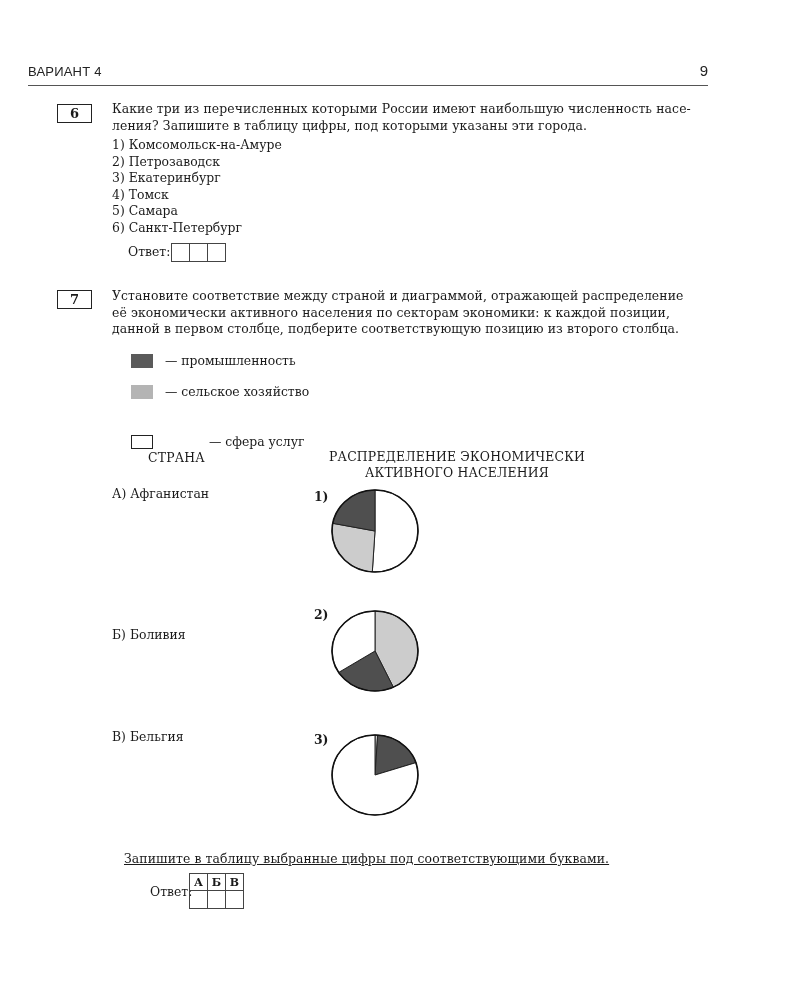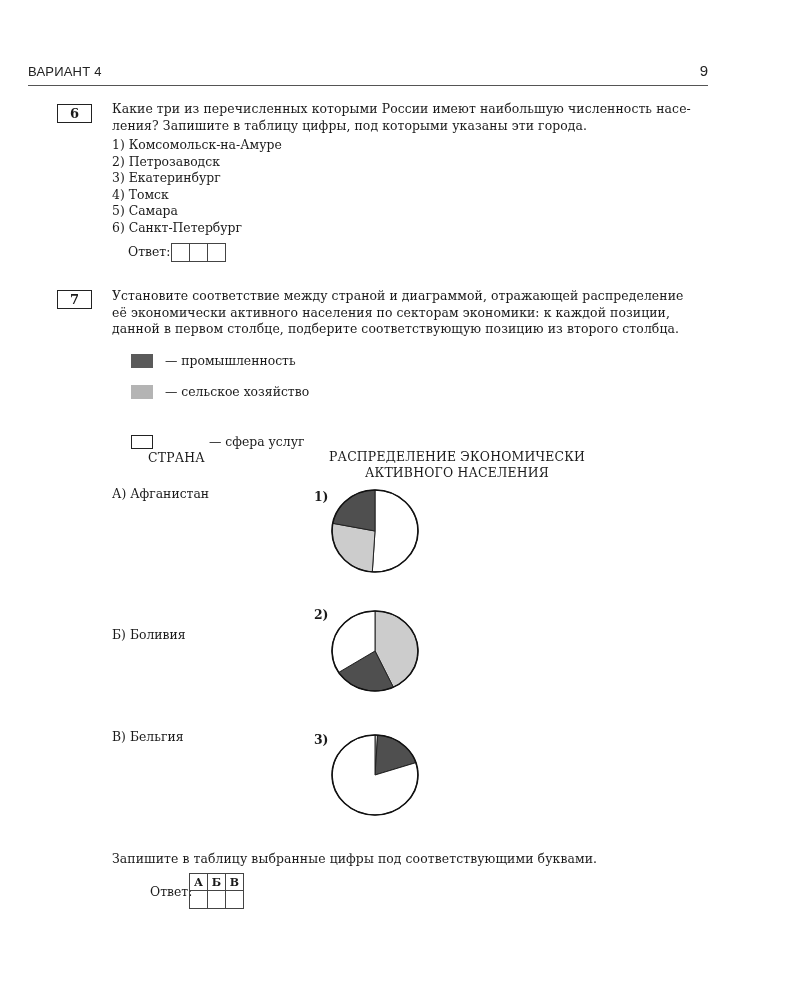--- a/index.html
+++ b/index.html
@@ -178,21 +178,21 @@
     <path d="M375,651 L338.69389920341337,672.4330717991598 A43,40 0 0 1 375,611 Z" fill="#ffffff" stroke="#222" stroke-width="1" stroke-linejoin="round"></path>
     <ellipse cx="375" cy="651" rx="43" ry="40" fill="none" stroke="#111" stroke-width="1.6"></ellipse>
   </svg>
 <svg class="pie" style="left:0; top:0;" width="800" height="1000">
     <path d="M375,775 L375,735 A43,40 0 0 1 377.69999233976046,735.0789308628691 Z" fill="#cccccc" stroke="#222" stroke-width="1" stroke-linejoin="round"></path>
     <path d="M375,775 L377.69999233976046,735.0789308628691 A43,40 0 0 1 415.8954302006916,762.639320225002 Z" fill="#4f4f4f" stroke="#222" stroke-width="1" stroke-linejoin="round"></path>
     <path d="M375,775 L415.8954302006916,762.639320225002 A43,40 0 1 1 375,735 Z" fill="#ffffff" stroke="#222" stroke-width="1" stroke-linejoin="round"></path>
     <ellipse cx="375" cy="775" rx="43" ry="40" fill="none" stroke="#111" stroke-width="1.6"></ellipse>
   </svg>
 
-<div class="abs qtext" style="left:112px; top:851px; white-space:nowrap;">Запишите в таблицу выбранные цифры под соответствующими буквами.</div>
+<div class="abs qtext" style="left:124px; top:851px; white-space:nowrap;text-decoration:underline;">Запишите в таблицу выбранные цифры под соответствующими буквами.</div>
 <div class="abs answer-label" style="left:134px; top:884px;">Ответ:</div>
 <table class="abs ans" style="left:189px; top:873px;">
   <tbody>
       <tr>
     <td style="width:17px; height:16px;">А</td>
     <td style="width:17px; height:16px;">Б</td>
     <td style="width:17px; height:16px;">В</td>
   </tr>
   <tr>
     <td style="width:17px; height:17px;"></td>

